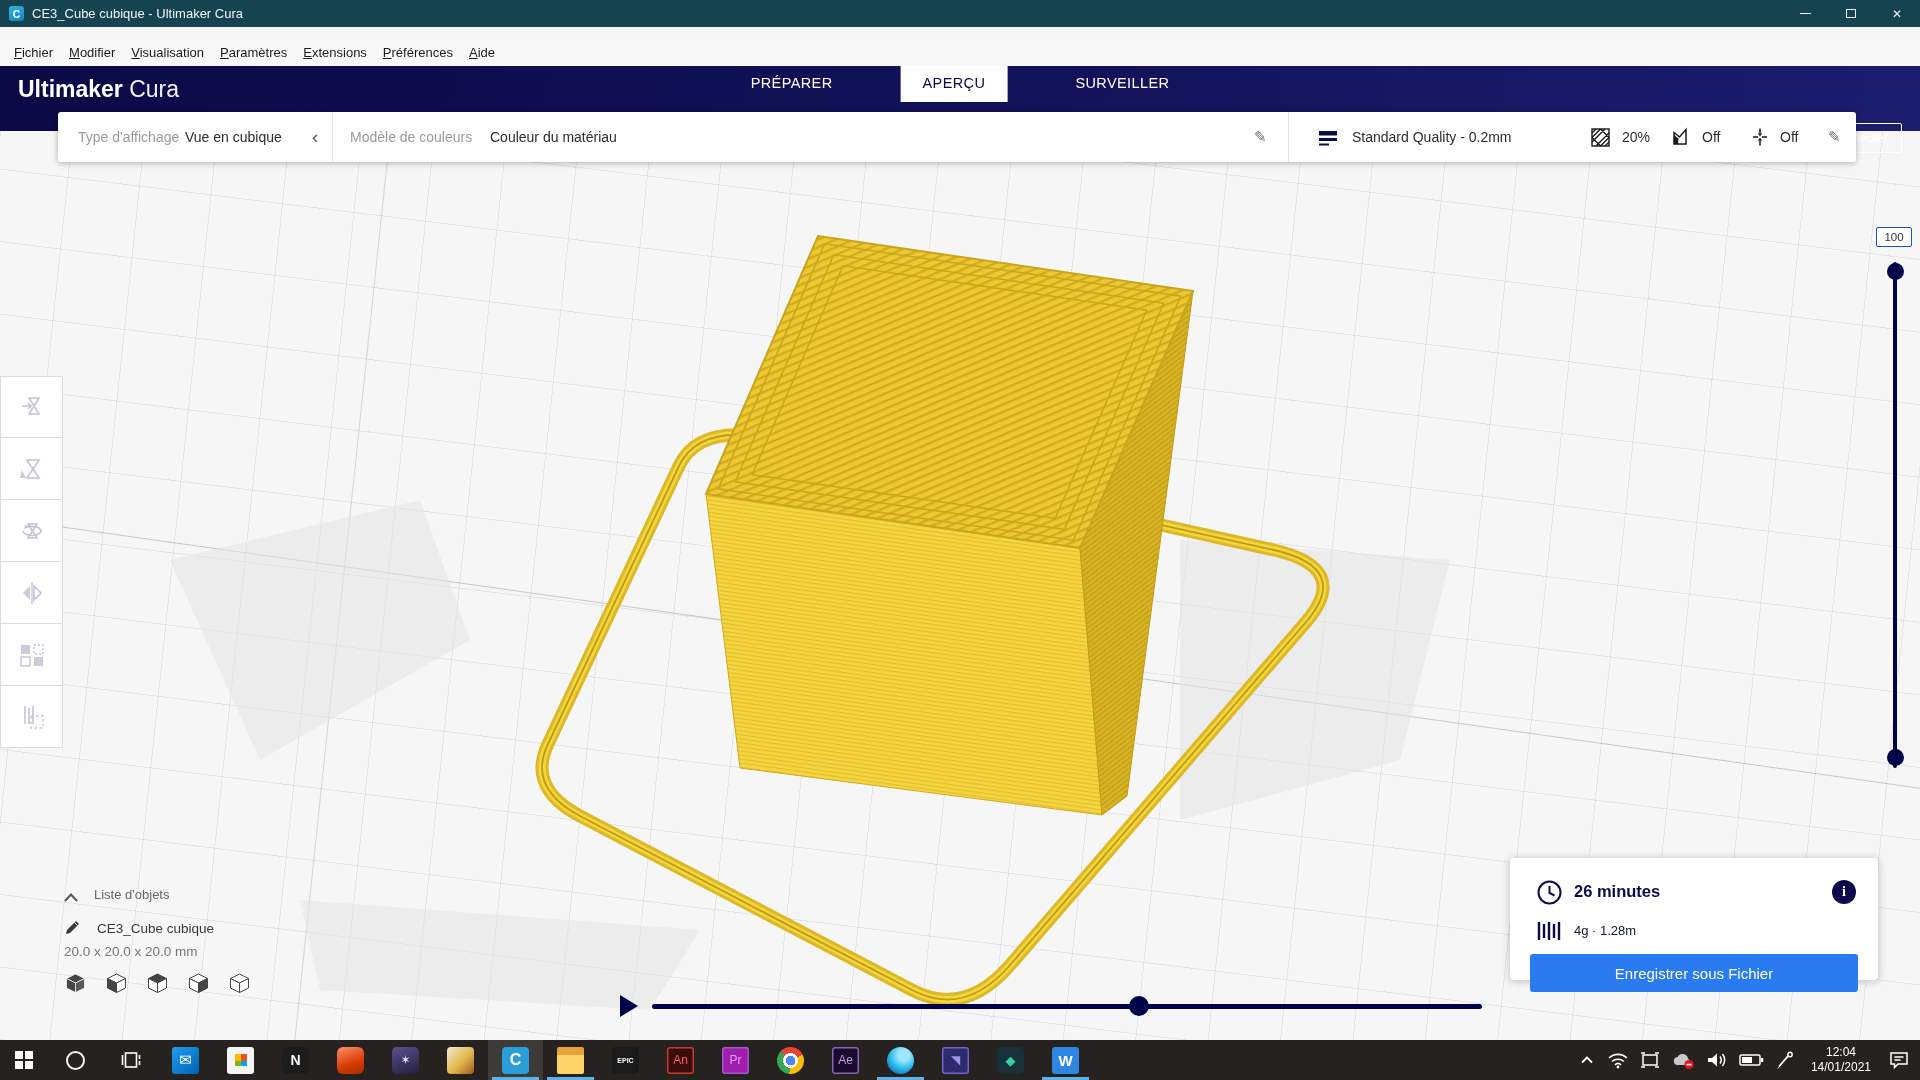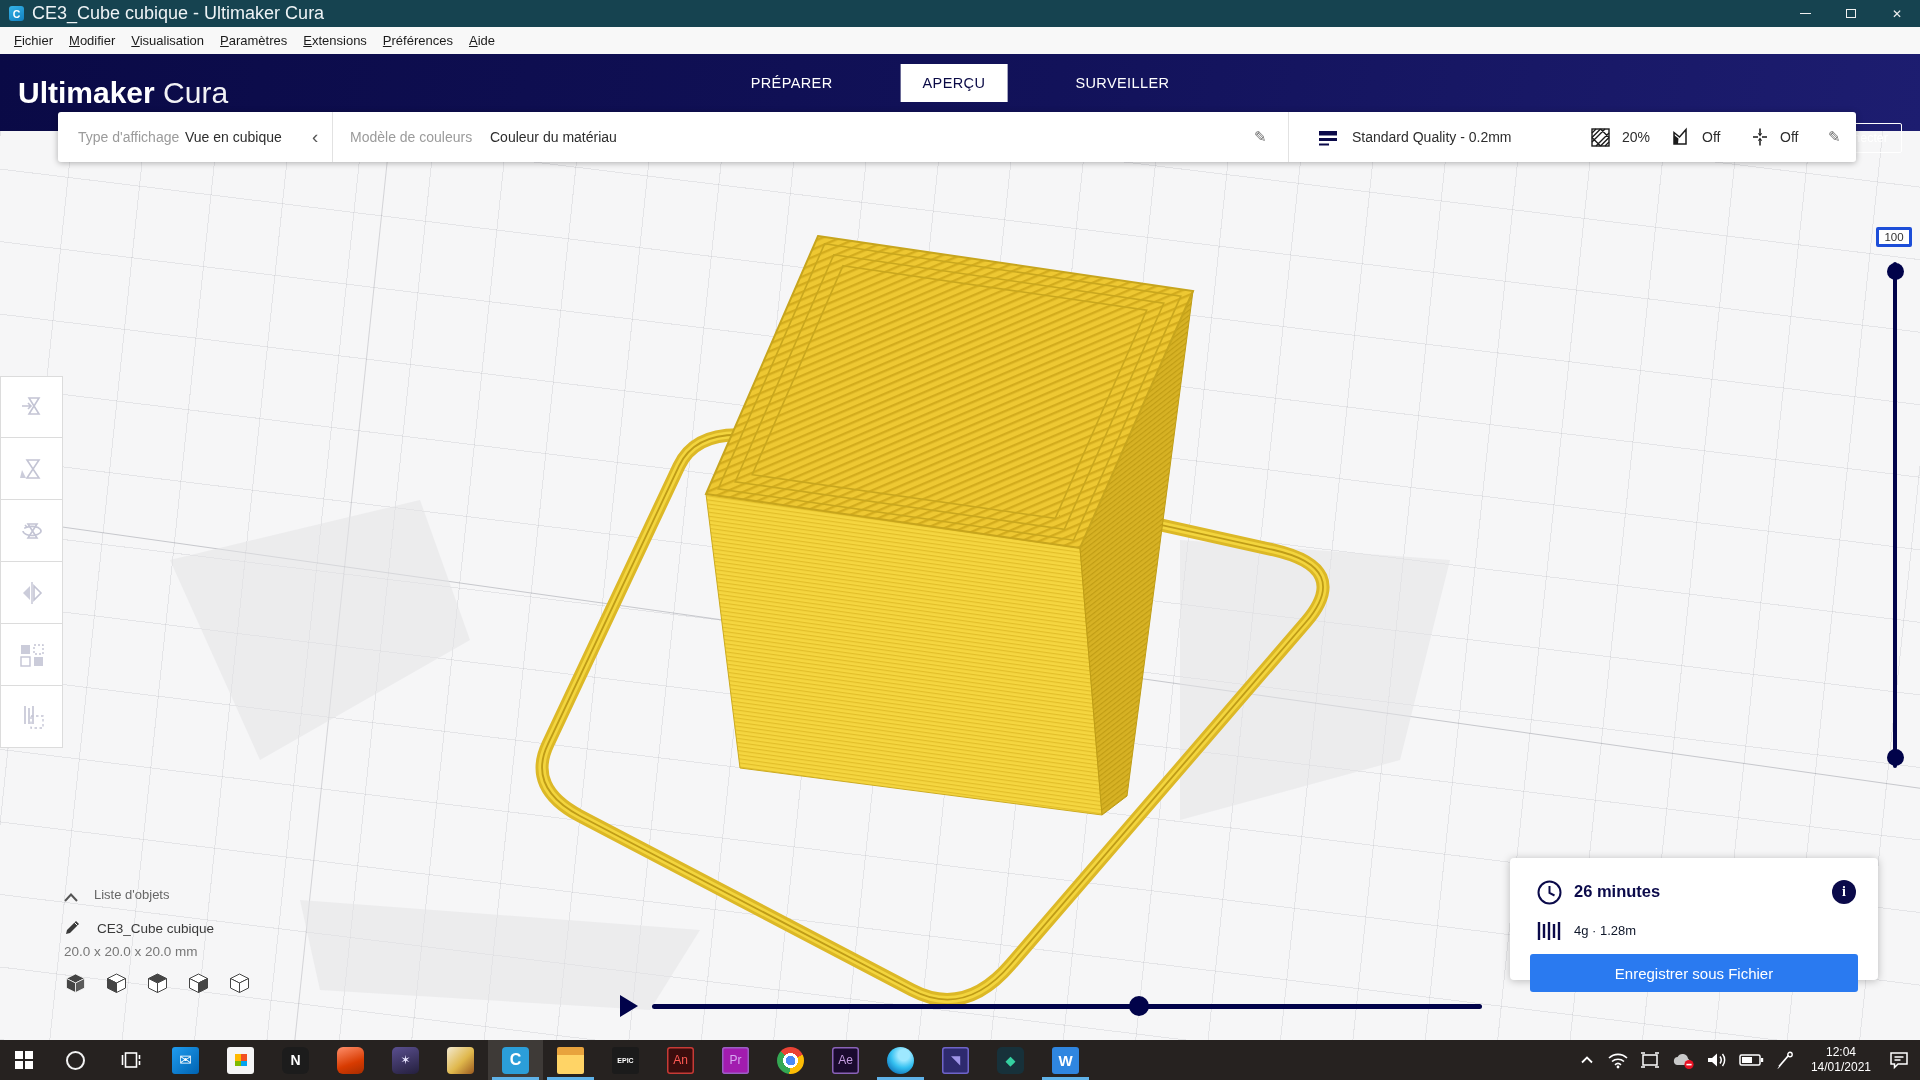--- a/index.html
+++ b/index.html
@@ -5,35 +5,35 @@
   html,body{margin:0;padding:0;width:1920px;height:1080px;overflow:hidden;
     font-family:"Liberation Sans",sans-serif;background:#f6f6f7;position:relative;}
   *{box-sizing:border-box;}
 
   
   .titlebar{position:absolute;left:0;top:0;width:1920px;height:27px;background:#164350;
     display:flex;align-items:center;color:#eef3f5;z-index:60;}
   .app-ico{width:15px;height:15px;margin-left:9px;border-radius:3px;
     background:linear-gradient(150deg,#36b4e8,#1180c0);color:#fff;font-size:10.5px;font-weight:bold;
     display:flex;align-items:center;justify-content:center;}
-  .title-text{margin-left:8px;font-size:18px;}
+  .title-text{margin-left:8px;font-size:13px;}
   .win-controls{margin-left:auto;display:flex;height:100%;}
   .win-btn{width:46px;display:flex;align-items:center;justify-content:center;color:#f0f0f0;font-size:12px;}
   .min-glyph{width:11px;height:1px;background:#f0f0f0;}
   .max-glyph{width:10px;height:9px;border:1px solid #f0f0f0;}
 
-  .menubar{position:absolute;left:0;top:27px;width:1920px;height:27px;background:#f8f8f8;
+  .menubar{position:absolute;left:0;top:39px;width:1920px;height:27px;background:#f8f8f8;
     display:flex;align-items:center;padding-left:6px;z-index:60;}
   .menu-item{display:inline-block;padding:0 8px;font-size:13px;color:#1b1b1b;}
   .menu-item::first-letter{text-decoration:underline;}
 
   
   .header{position:absolute;left:0;top:54px;width:1920px;height:77px;
     background:linear-gradient(100deg,#0a0a46 0%,#12125a 55%,#1d1d70 100%);z-index:30;}
-  .logo{position:absolute;left:18px;top:22px;font-size:30px;color:#fff;white-space:nowrap;}
+  .logo{position:absolute;left:18px;top:22px;font-size:23px;color:#fff;white-space:nowrap;}
   .logo b{font-weight:700;}
   .logo span{font-weight:300;opacity:.95;}
   .tabs{position:absolute;left:50%;top:10px;transform:translateX(-50%);display:flex;align-items:center;gap:46px;}
   .tab{color:#fff;font-size:14.5px;letter-spacing:.4px;padding:11px 22px;}
   .tab.active{background:#fff;color:#0a0a46;}
   .hbtns{position:absolute;right:18px;top:69px;display:flex;gap:14px;}
   .hbtn{border:1px solid #fff;border-radius:2px;color:#fff;font-size:12.5px;padding:7px 13px;background:transparent;}
 
   
   .view-panel{position:absolute;left:58px;top:112px;width:1798px;height:50px;background:#fff;
@@ -56,21 +56,21 @@
   .viewport{position:absolute;left:0;top:131px;width:1920px;height:909px;background:#f6f6f7;overflow:hidden;}
   .grid{position:absolute;inset:0;
     background-image:
       repeating-linear-gradient(96deg, rgba(110,112,125,.13) 0 1px, transparent 1px 72px),
       repeating-linear-gradient(7deg, rgba(110,112,125,.13) 0 1px, transparent 1px 72px);}
   .axis-a{position:absolute;left:-60px;top:540px;width:2300px;height:1px;background:rgba(90,92,105,.30);transform:rotate(8deg);}
   .axis-b{position:absolute;left:330px;top:-80px;width:1px;height:1300px;background:rgba(90,92,105,.22);transform:rotate(6deg);}
   .scene{position:absolute;inset:0;}
 
   
-  .layer-label{position:absolute;left:1876px;top:227px;width:36px;height:20px;background:#fff;border:3px solid #1d4ed8;
+  .layer-label{position:absolute;left:1876px;top:227px;width:36px;height:20px;background:#fff;border:1px solid #1d4ed8;
     border-radius:2px;font-size:11.5px;color:#333;display:flex;align-items:center;justify-content:center;z-index:25;}
   .layer-track{position:absolute;left:1893px;top:262px;width:4px;height:506px;background:#01034a;border-radius:2px;z-index:24;}
   .layer-handle{position:absolute;width:17px;height:17px;border-radius:50%;background:#01034a;left:1887px;z-index:26;}
 
   
   .play-btn{position:absolute;left:620px;top:995px;width:0;height:0;z-index:25;
     border-left:18px solid #01034a;border-top:11px solid transparent;border-bottom:11px solid transparent;}
   .sim-track{position:absolute;left:652px;top:1004px;width:830px;height:5px;background:#01034a;border-radius:3px;z-index:24;}
   .sim-handle{position:absolute;left:1129px;top:996px;width:20px;height:20px;border-radius:50%;background:#01034a;z-index:26;}
 

